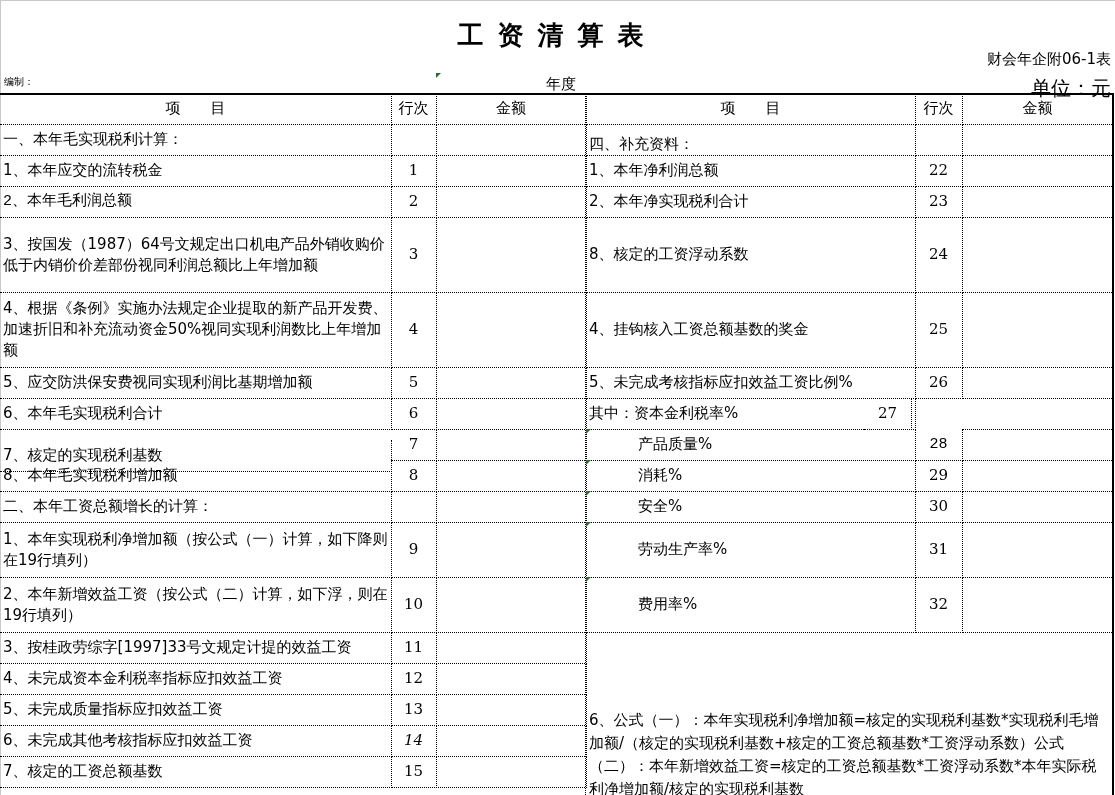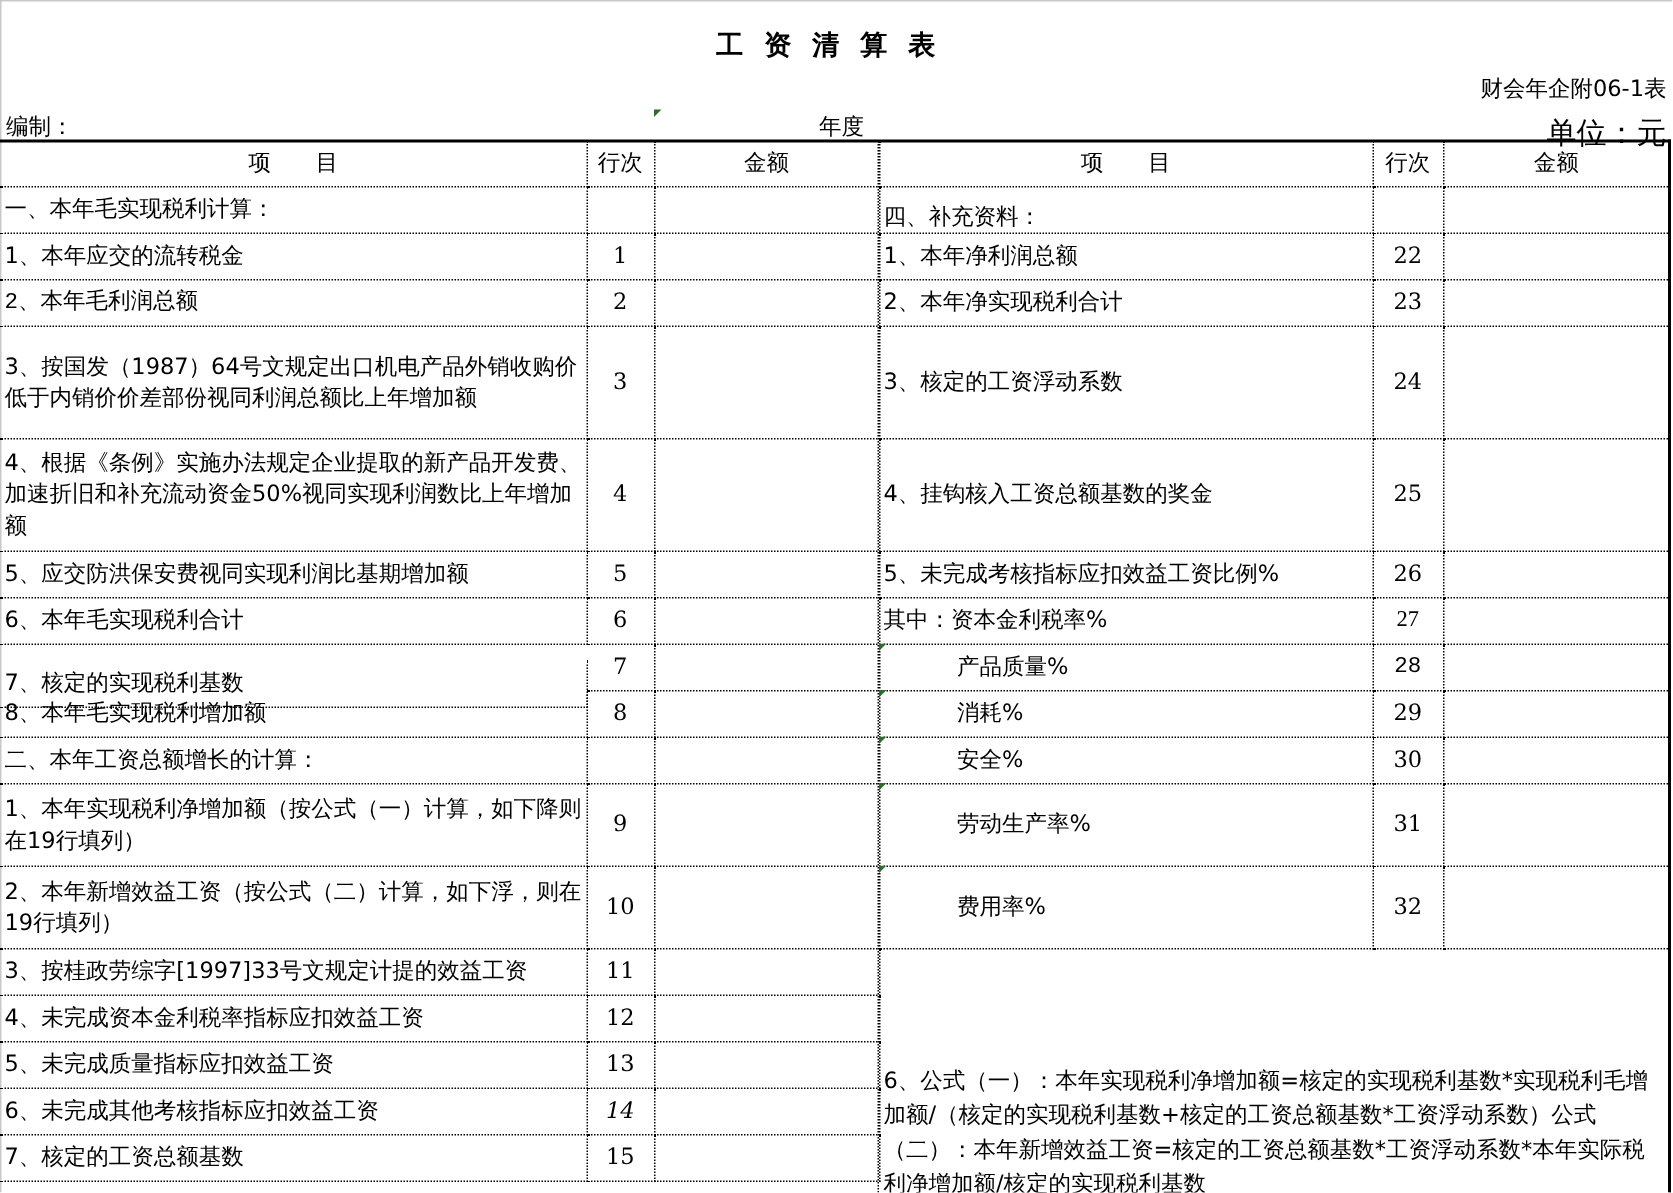--- a/index.html
+++ b/index.html
@@ -6,25 +6,25 @@
   body {
     width: 1115px; height: 795px; overflow: hidden; background: #ffffff;
     font-family: "DejaVu Sans", "Liberation Sans", sans-serif;
     color: #000; position: relative;
   }
   .frame-top { position: absolute; left: 0; top: 0; width: 1115px; height: 1px; background: #c8c8c8; }
   .frame-left { position: absolute; left: 0; top: 0; width: 1px; height: 795px; background: #c8c8c8; }
   .title {
     position: absolute; left: 0; width: 1115px; top: 18px; text-align: center;
     font-family: "DejaVu Serif", "Liberation Serif", serif; font-weight: bold;
-    font-size: 18px; letter-spacing: 14px;
+    font-size: 26px; letter-spacing: 14px;
   }
   .form-code { position: absolute; right: 4px; top: 50px; font-size: 15px; }
   .unit { position: absolute; right: 4px; top: 75px; font-size: 20px; }
-  .compiler { position: absolute; left: 4px; top: 75px; font-size: 15px; }
+  .compiler { position: absolute; left: 4px; top: 75px; font-size: 10px; }
   .year { position: absolute; left: 546px; top: 75px; font-size: 15px; }
   .marker {
     position: absolute; width: 0; height: 0;
     border-top: 5px solid #2e6b2e; border-right: 5px solid transparent;
   }
 
   .grid { position: absolute; left: 0; top: 93px; width: 1114px; height: 702px; }
   .topline { position: absolute; left: 0; top: 93px; width: 1114px; height: 2px; background: #000; }
   .rightline { position: absolute; left: 1112px; top: 93px; width: 2px; height: 702px; background: #000; }
 
@@ -248,21 +248,21 @@
     <div class="cell item" style="left: 586px; top: 93px; width: 330px; height: 32px;">
       <span>2、本年净实现税利合计</span>
     </div>
     <div class="cell num" style="left: 915px; top: 93px; width: 48px; height: 32px;">
       <span>23</span>
     </div>
     <div class="cell amt" style="left: 962px; top: 93px; width: 152px; height: 32px;">
       <span></span>
     </div>
     <div class="cell item" style="left: 586px; top: 124px; width: 330px; height: 76px;">
-      <span>3、核定的工资浮动系数</span>
+      <span>8、核定的工资浮动系数</span>
     </div>
     <div class="cell num" style="left: 915px; top: 124px; width: 48px; height: 76px;">
       <span>24</span>
     </div>
     <div class="cell amt" style="left: 962px; top: 124px; width: 152px; height: 76px;">
       <span></span>
     </div>
     <div class="cell item" style="left: 586px; top: 199px; width: 330px; height: 76px;">
       <span>4、挂钩核入工资总额基数的奖金</span>
     </div>
@@ -277,21 +277,21 @@
     </div>
     <div class="cell num" style="left: 915px; top: 274px; width: 48px; height: 32px;">
       <span>26</span>
     </div>
     <div class="cell amt" style="left: 962px; top: 274px; width: 152px; height: 32px;">
       <span></span>
     </div>
     <div class="cell item" style="left: 586px; top: 305px; width: 330px; height: 32px;">
       <span>其中：资本金利税率%</span>
     </div>
-    <div class="cell num" style="left: 915px; top: 305px; width: 48px; height: 32px; font-family: Liberation Serif, serif;">
+    <div class="cell num" style="left: 864px; top: 305px; width: 48px; height: 32px;">
       <span>27</span>
     </div>
     <div class="cell amt" style="left: 962px; top: 305px; width: 152px; height: 32px;">
       <span></span>
     </div>
     <div class="cell item indent" style="left: 586px; top: 336px; width: 330px; height: 32px;">
       <span>产品质量%</span>
       <div class="marker" style="left: 0px; top: 0px;"></div>
     </div>
     <div class="cell num" style="left: 915px; top: 336px; width: 48px; height: 32px; font-family: Liberation Mono, monospace;">

